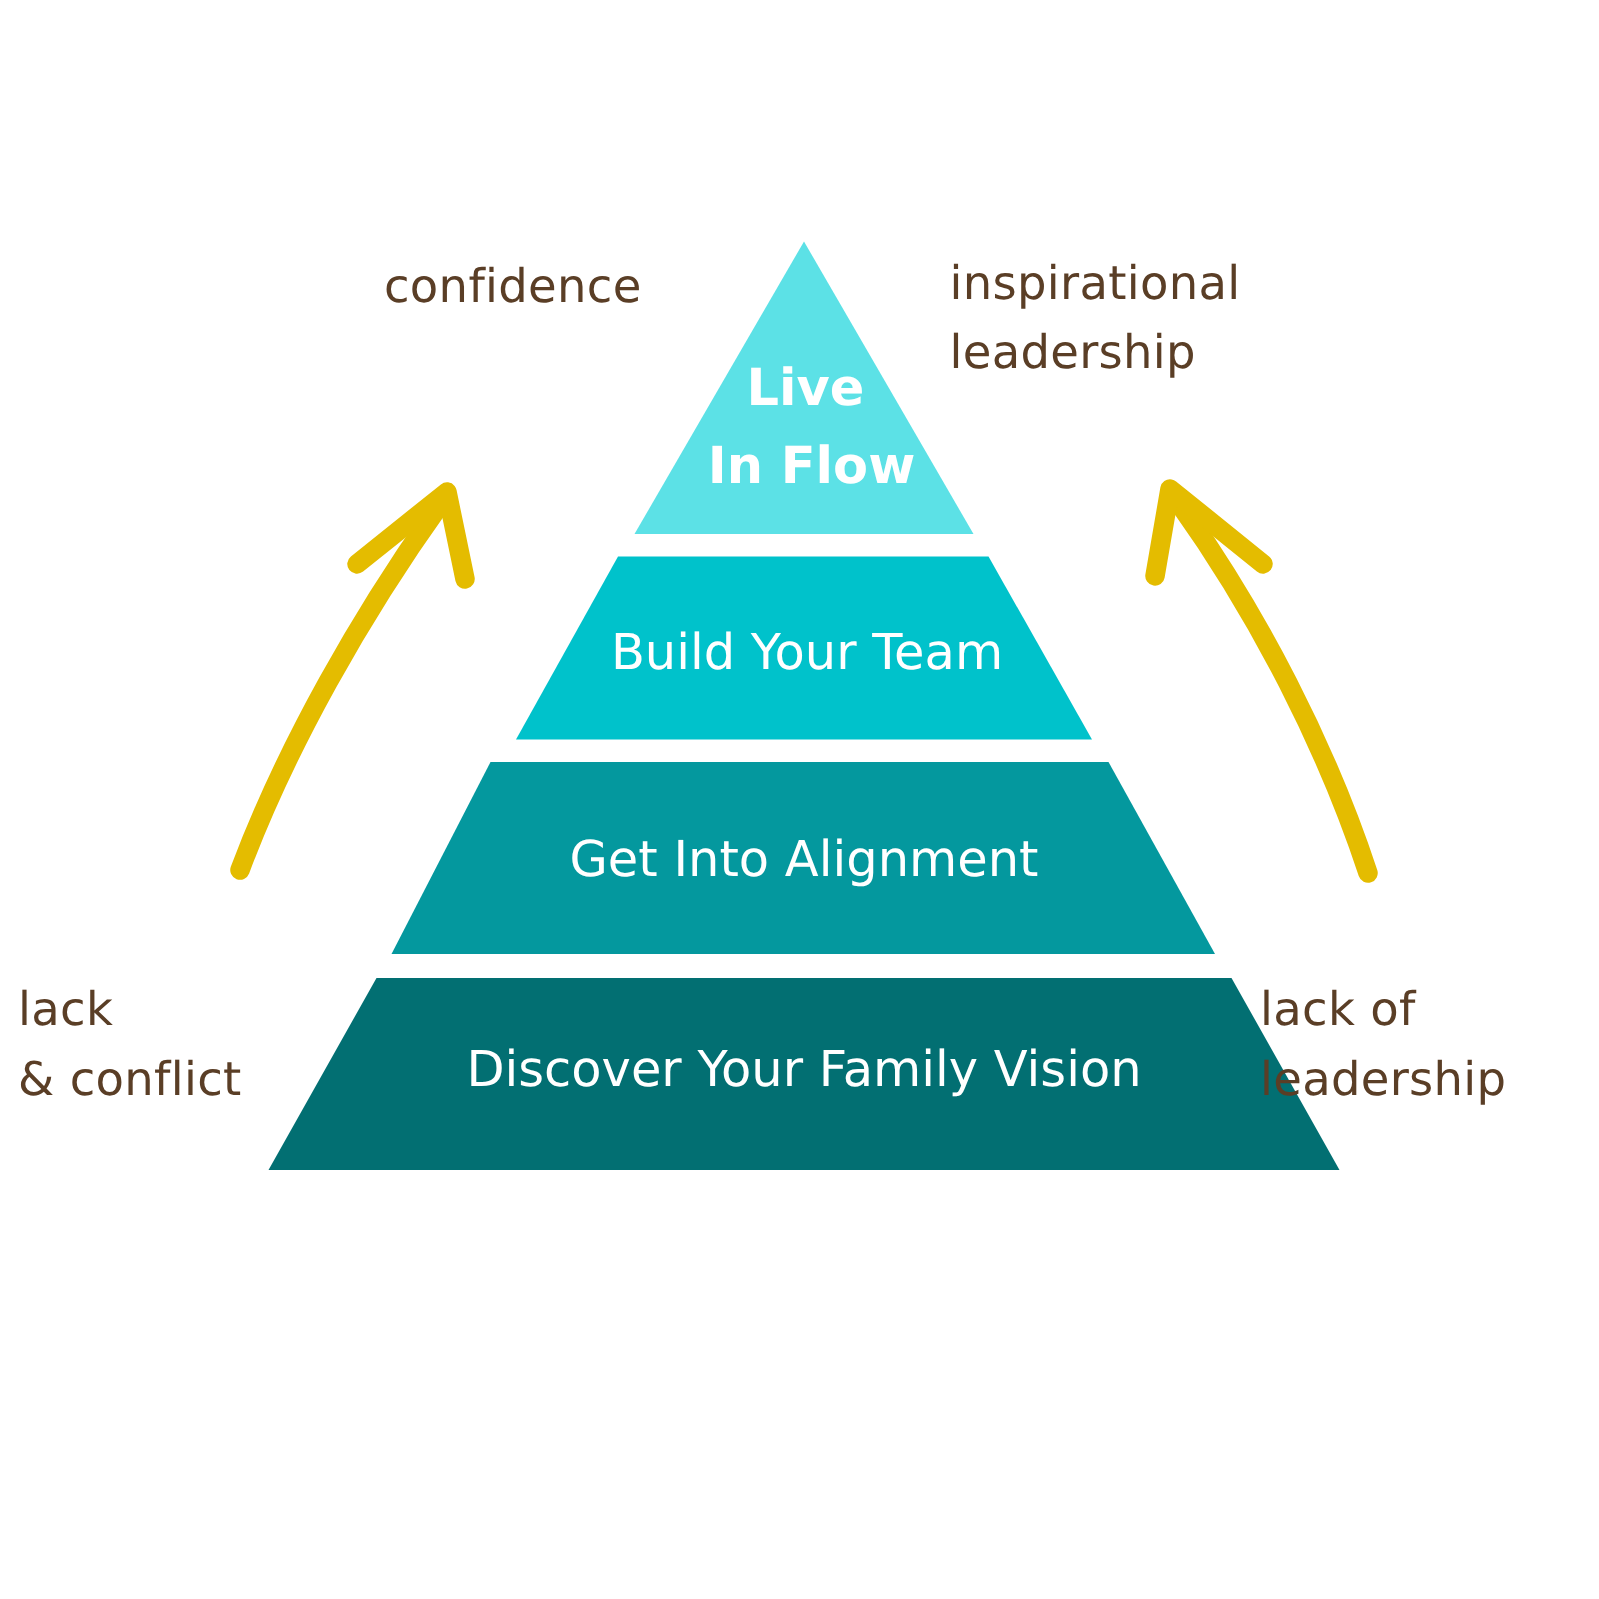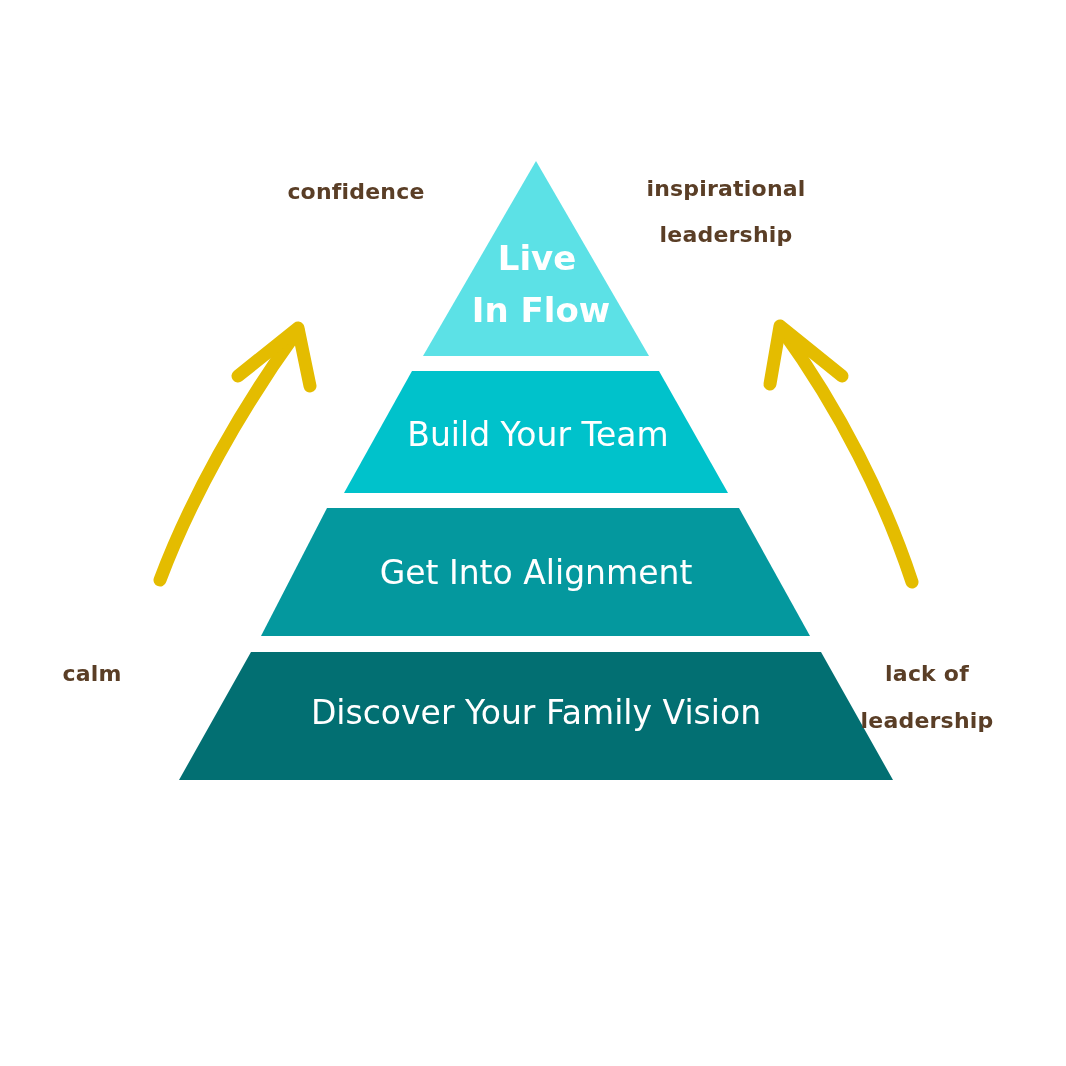--- a/index.html
+++ b/index.html
@@ -1,18 +1,18 @@
 <!DOCTYPE html>
 <html><head>
   <meta charset="utf-8">
   <style>
     html, body { margin: 0; padding: 0; background: #ffffff; }
     body { width: 1066px; height: 1066px; position: relative; overflow: hidden; font-family: "DejaVu Sans", "Liberation Sans", sans-serif; }
     #stage { position: absolute; left: 0; top: 0; width: 1066px; height: 1066px; }
-    .side-label { position: absolute; color: #5a3e26; font-size: 22px; line-height: 47px; text-align: center; font-weight: 700; letter-spacing: 0.2px; }
+    .side-label { position: absolute; color: #5a3e26; font-size: 31px; line-height: 47px; text-align: left; font-weight: 400; letter-spacing: 0.2px; }
     .side-label span { display: block; white-space: nowrap; }
     .tier-text { fill: #ffffff; font-family: "DejaVu Sans", "Liberation Sans", sans-serif; font-size: 33px; text-anchor: middle; }
     .tier-text.bold { font-weight: bold; font-size: 34px; }
   </style>
 </head>
 <body>
 
 <div id="stage">
   <svg id="pyr" width="1066" height="1066" viewBox="0 0 1066 1066">
 
@@ -34,24 +34,25 @@
 
     <g id="arrow-right" fill="none" stroke-linecap="round" stroke-linejoin="round" stroke-width="13" stroke="#e4bc00">
       <path d="M912,582 C885,500 840,410 782,330"></path>
       <path d="M770,384 L780,326 L842,376"></path>
     </g>
   </svg>
 
   <div class="side-label" style="left: 256px; top: 168px; width: 200px; color: rgb(90, 62, 38);">
     <span>confidence</span>
   </div>
-  <div class="side-label" style="left: 616px; top: 166px; width: 220px; line-height: 46px; color: rgb(90, 62, 38);">
+  <div class="side-label" style="left: 633px; top: 166px; width: 220px; line-height: 46px; color: rgb(90, 62, 38);">
     <span>inspirational</span>
     <span>leadership</span>
   </div>
   <div class="side-label" style="left: 12px; top: 650px; width: 160px; color: rgb(90, 62, 38);">
-    <span>calm</span>
+    <span>lack</span>
+    <span>&amp; conflict</span>
   </div>
   <div class="side-label" style="left: 840px; top: 650px; width: 174px; color: rgb(90, 62, 38);">
     <span>lack of</span>
     <span>leadership</span>
   </div>
 </div>
 
 </body></html>

